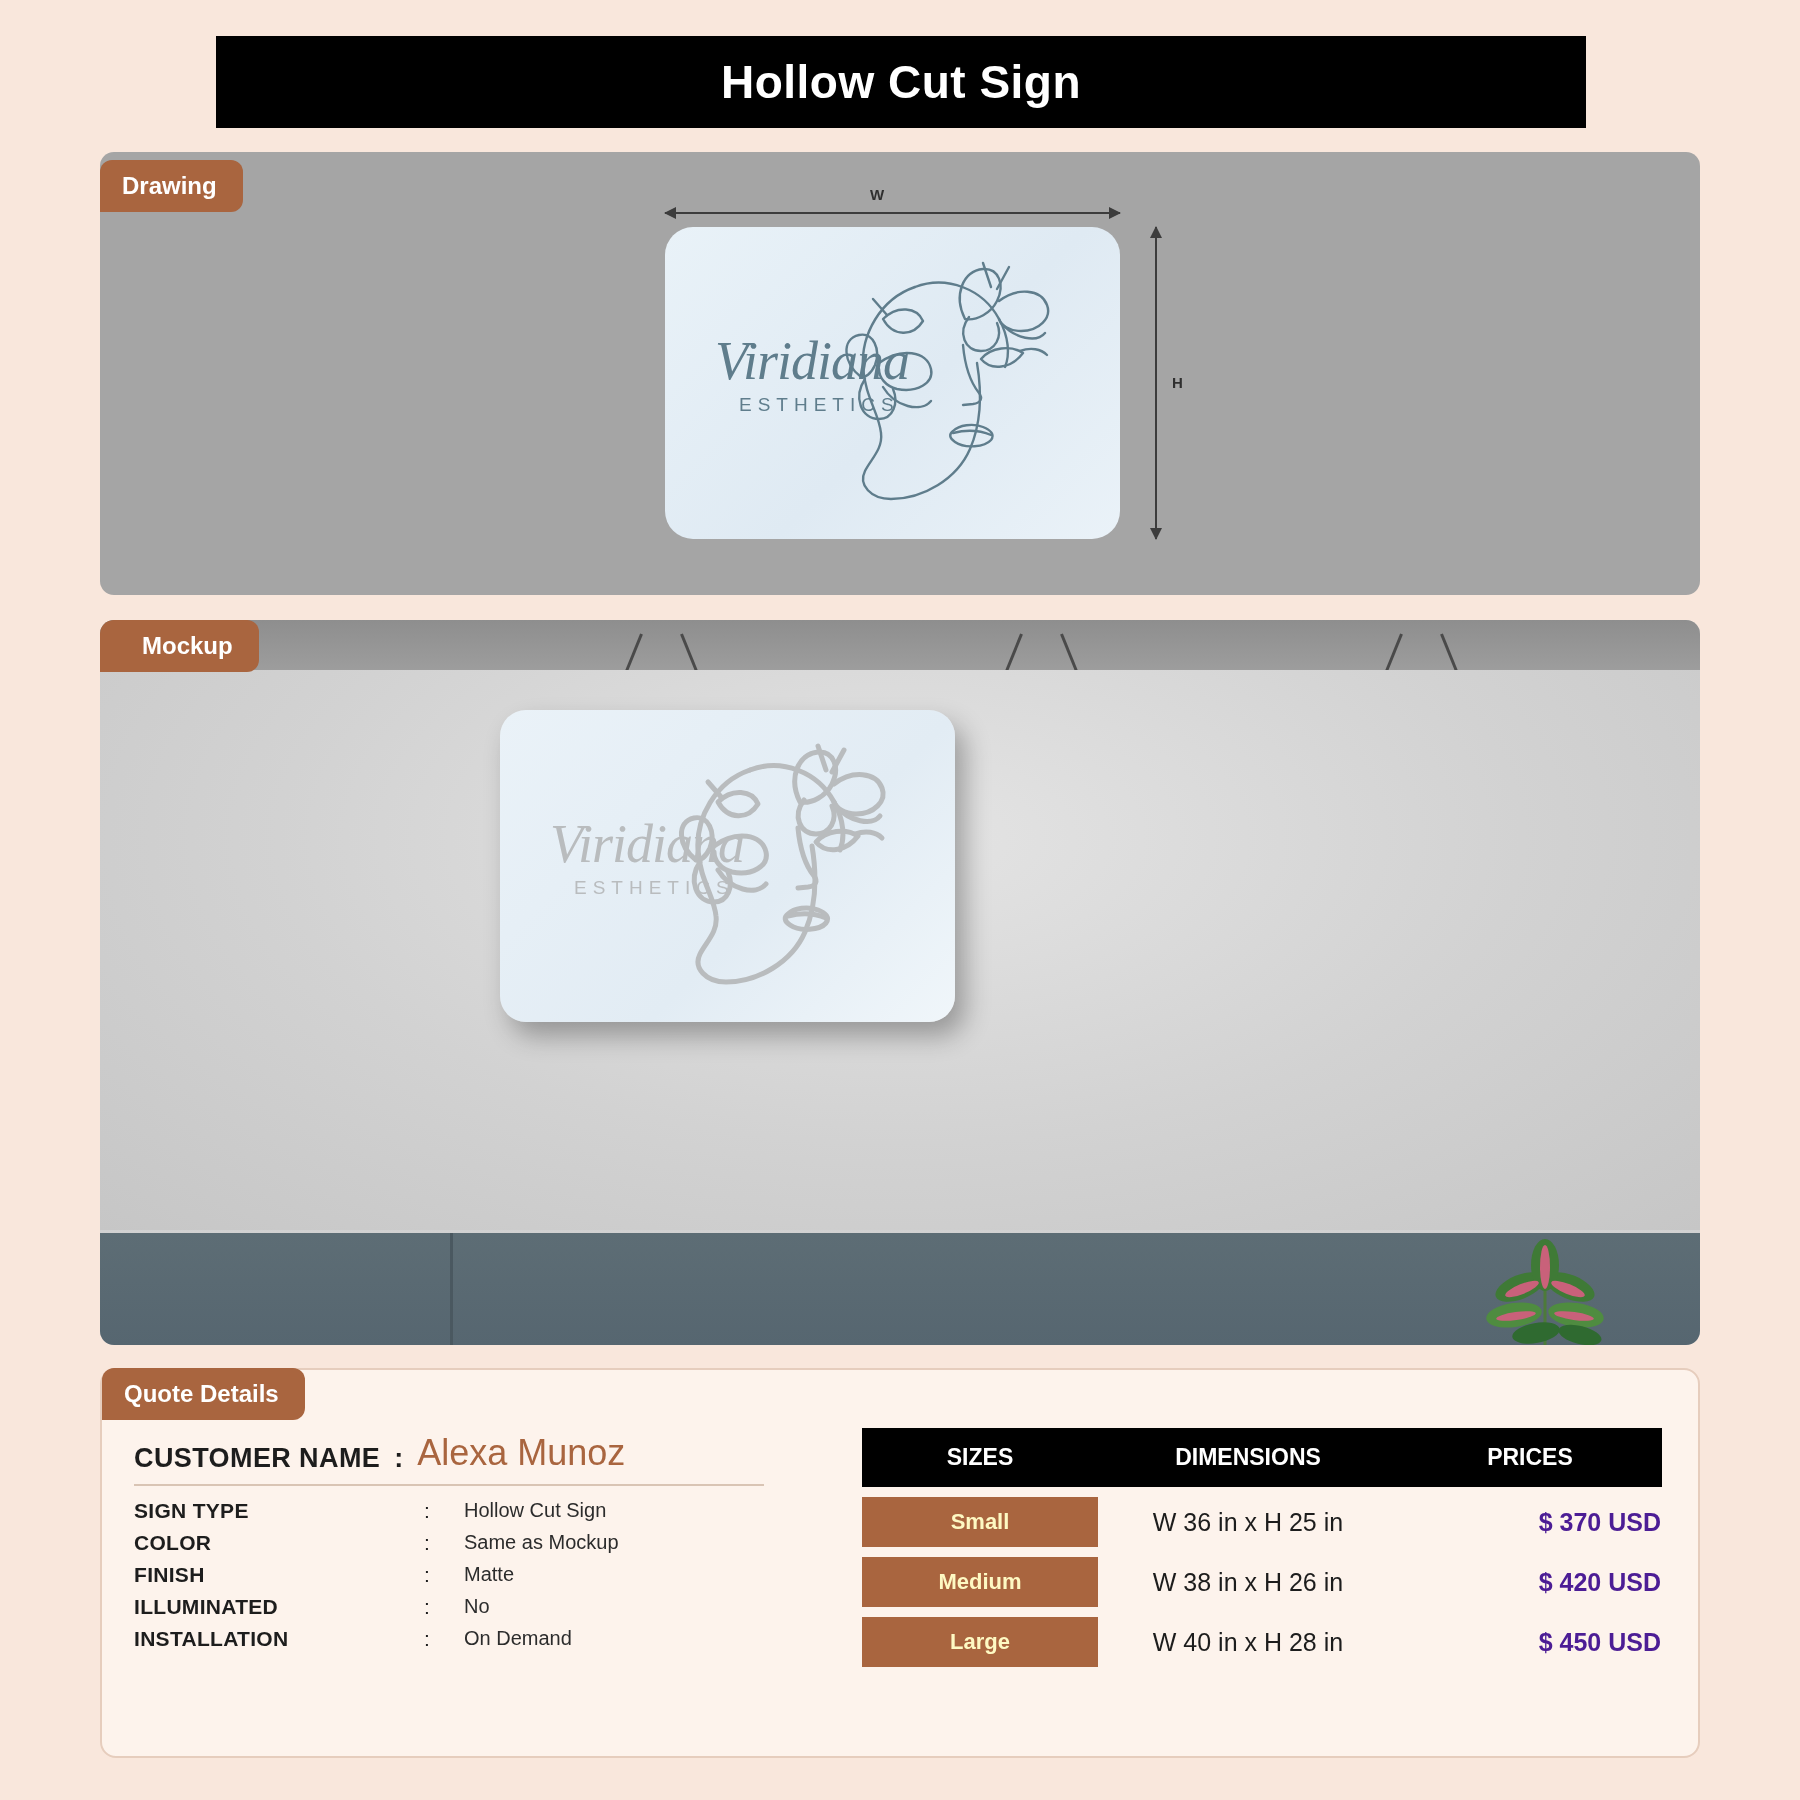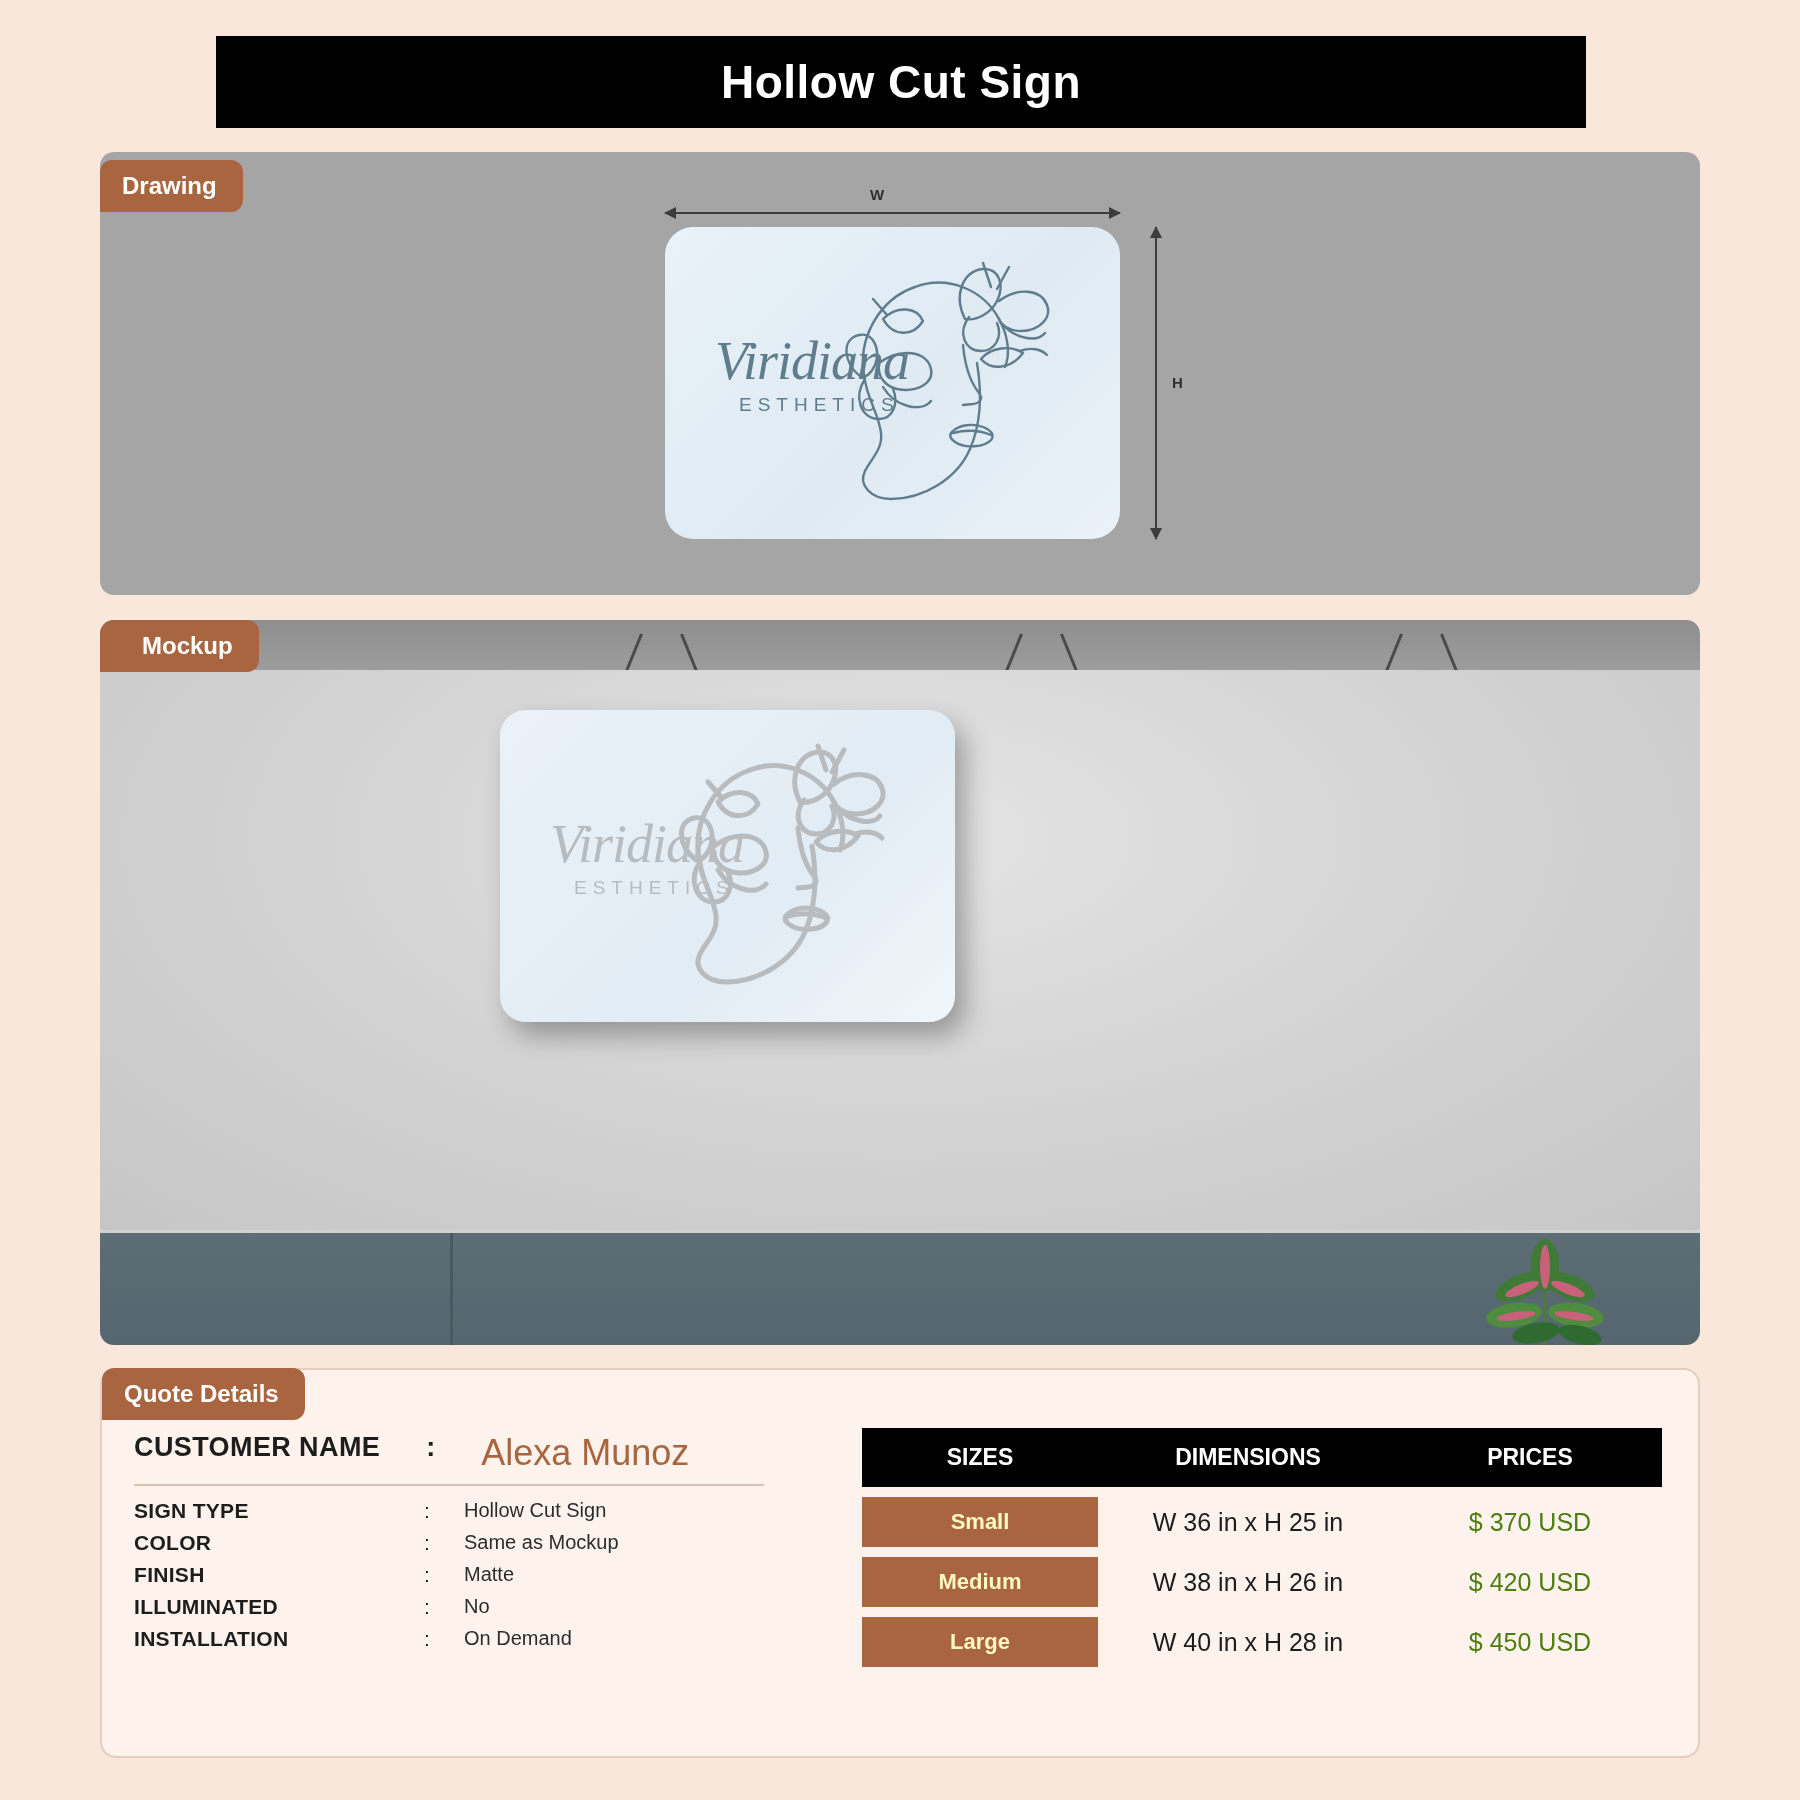--- a/index.html
+++ b/index.html
@@ -157,24 +157,23 @@
     border: 2px solid #e6cdbd;
     border-radius: 16px;
     background: #fdf3ec;
   }
   #quote-panel .panel-label { top: -2px; left: 0; border-radius: 12px 12px 12px 0; }
 
   .cust-row {
     position: absolute;
     left: 32px; top: 62px;
     width: 630px;
-    display: flex; align-items: flex-start;
+    display: flex; align-items: flex-end;
     border-bottom: 2px solid #d9c4b4;
     padding-bottom: 10px;
-    gap: 32px;
   }
   .cust-label { font-size: 27px; font-weight: bold; color: #1d1d1d; letter-spacing: 0.4px; }
   .cust-colon { font-size: 27px; font-weight: bold; color: #1d1d1d; margin: 0 14px; }
   .cust-value { font-size: 36px; color: #a9653f; }
 
   .spec-table {
     position: absolute;
     left: 32px; top: 125px;
     width: 640px;
     border-collapse: collapse;
@@ -205,22 +204,22 @@
     text-align: center;
     padding: 12px 4px;
     width: 236px;
   }
   .dim-cell {
     font-size: 25px; color: #1d1d1d;
     text-align: center;
     width: 300px;
   }
   .price-cell {
-    font-size: 25px; font-weight: normal; color: #4d7c0f;
-    text-align: center;
+    font-size: 25px; font-weight: bold; color: #4c1d95;
+    text-align: right;
   }
 
   
   .logo-svg { position: absolute; left: 0; top: 0; width: 100%; height: 100%; }
 </style>
 </head>
 <body>
 
 <div class="title-bar">
   <span class="title-text">Hollow Cut Sign</span>

